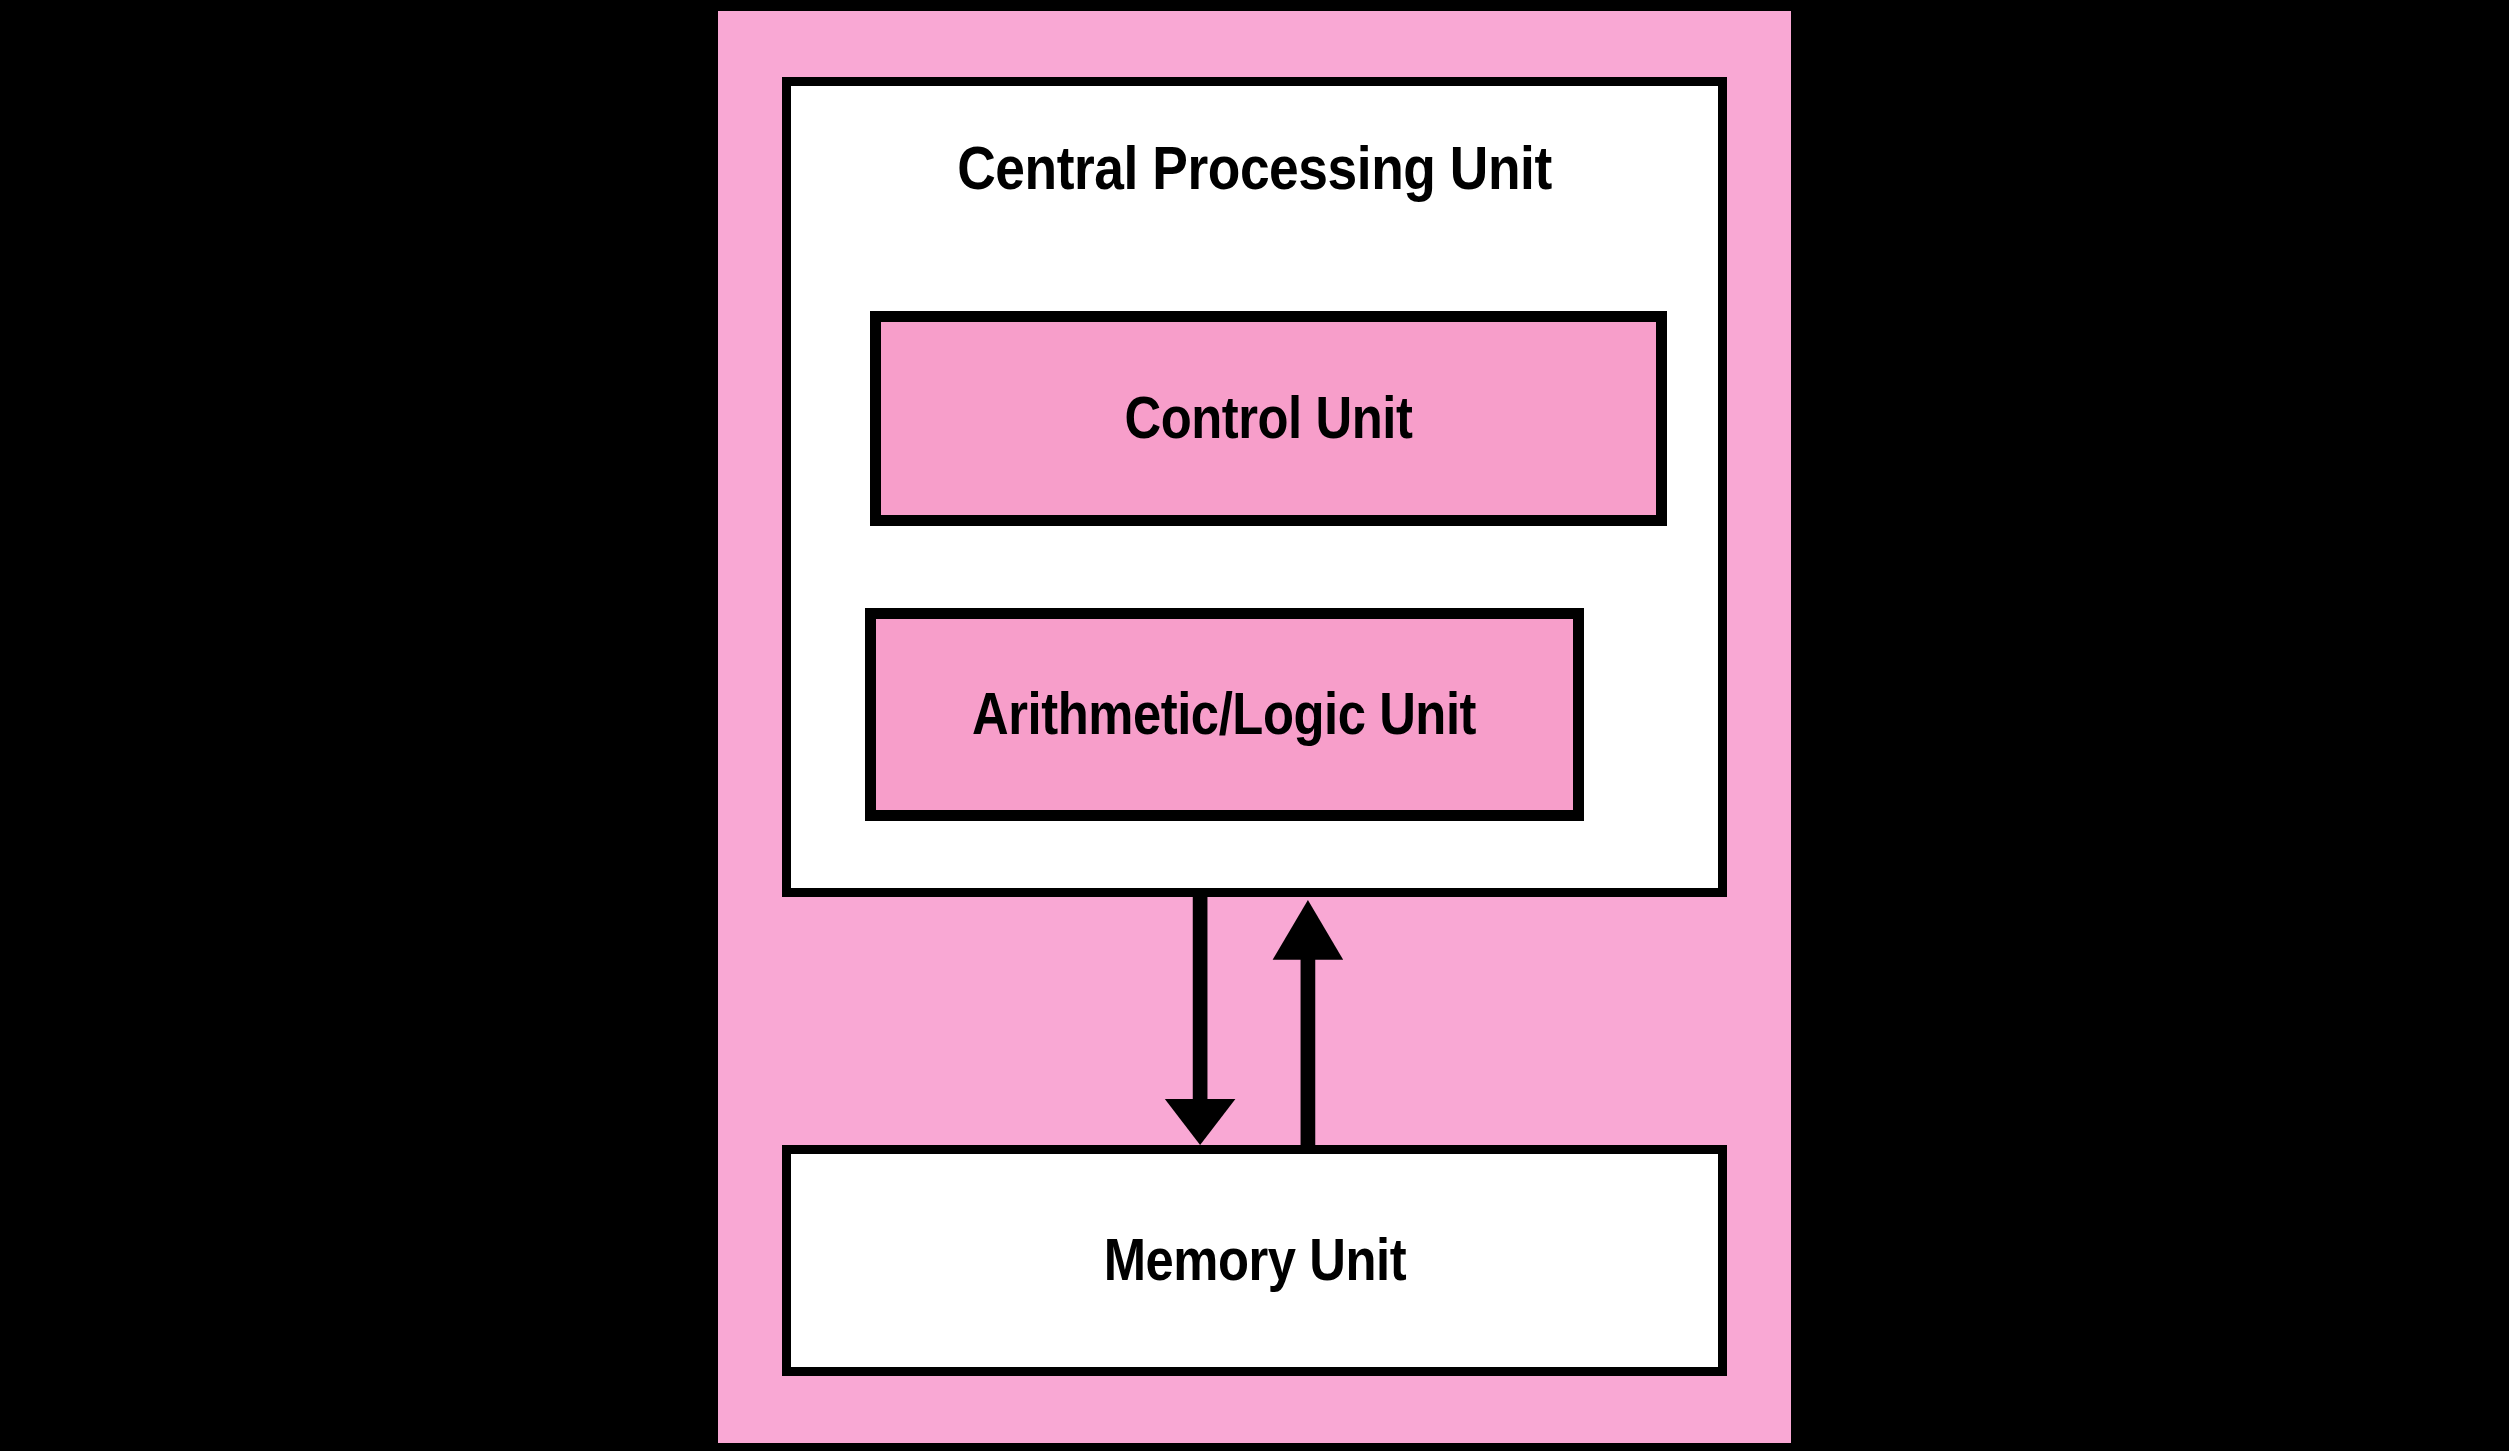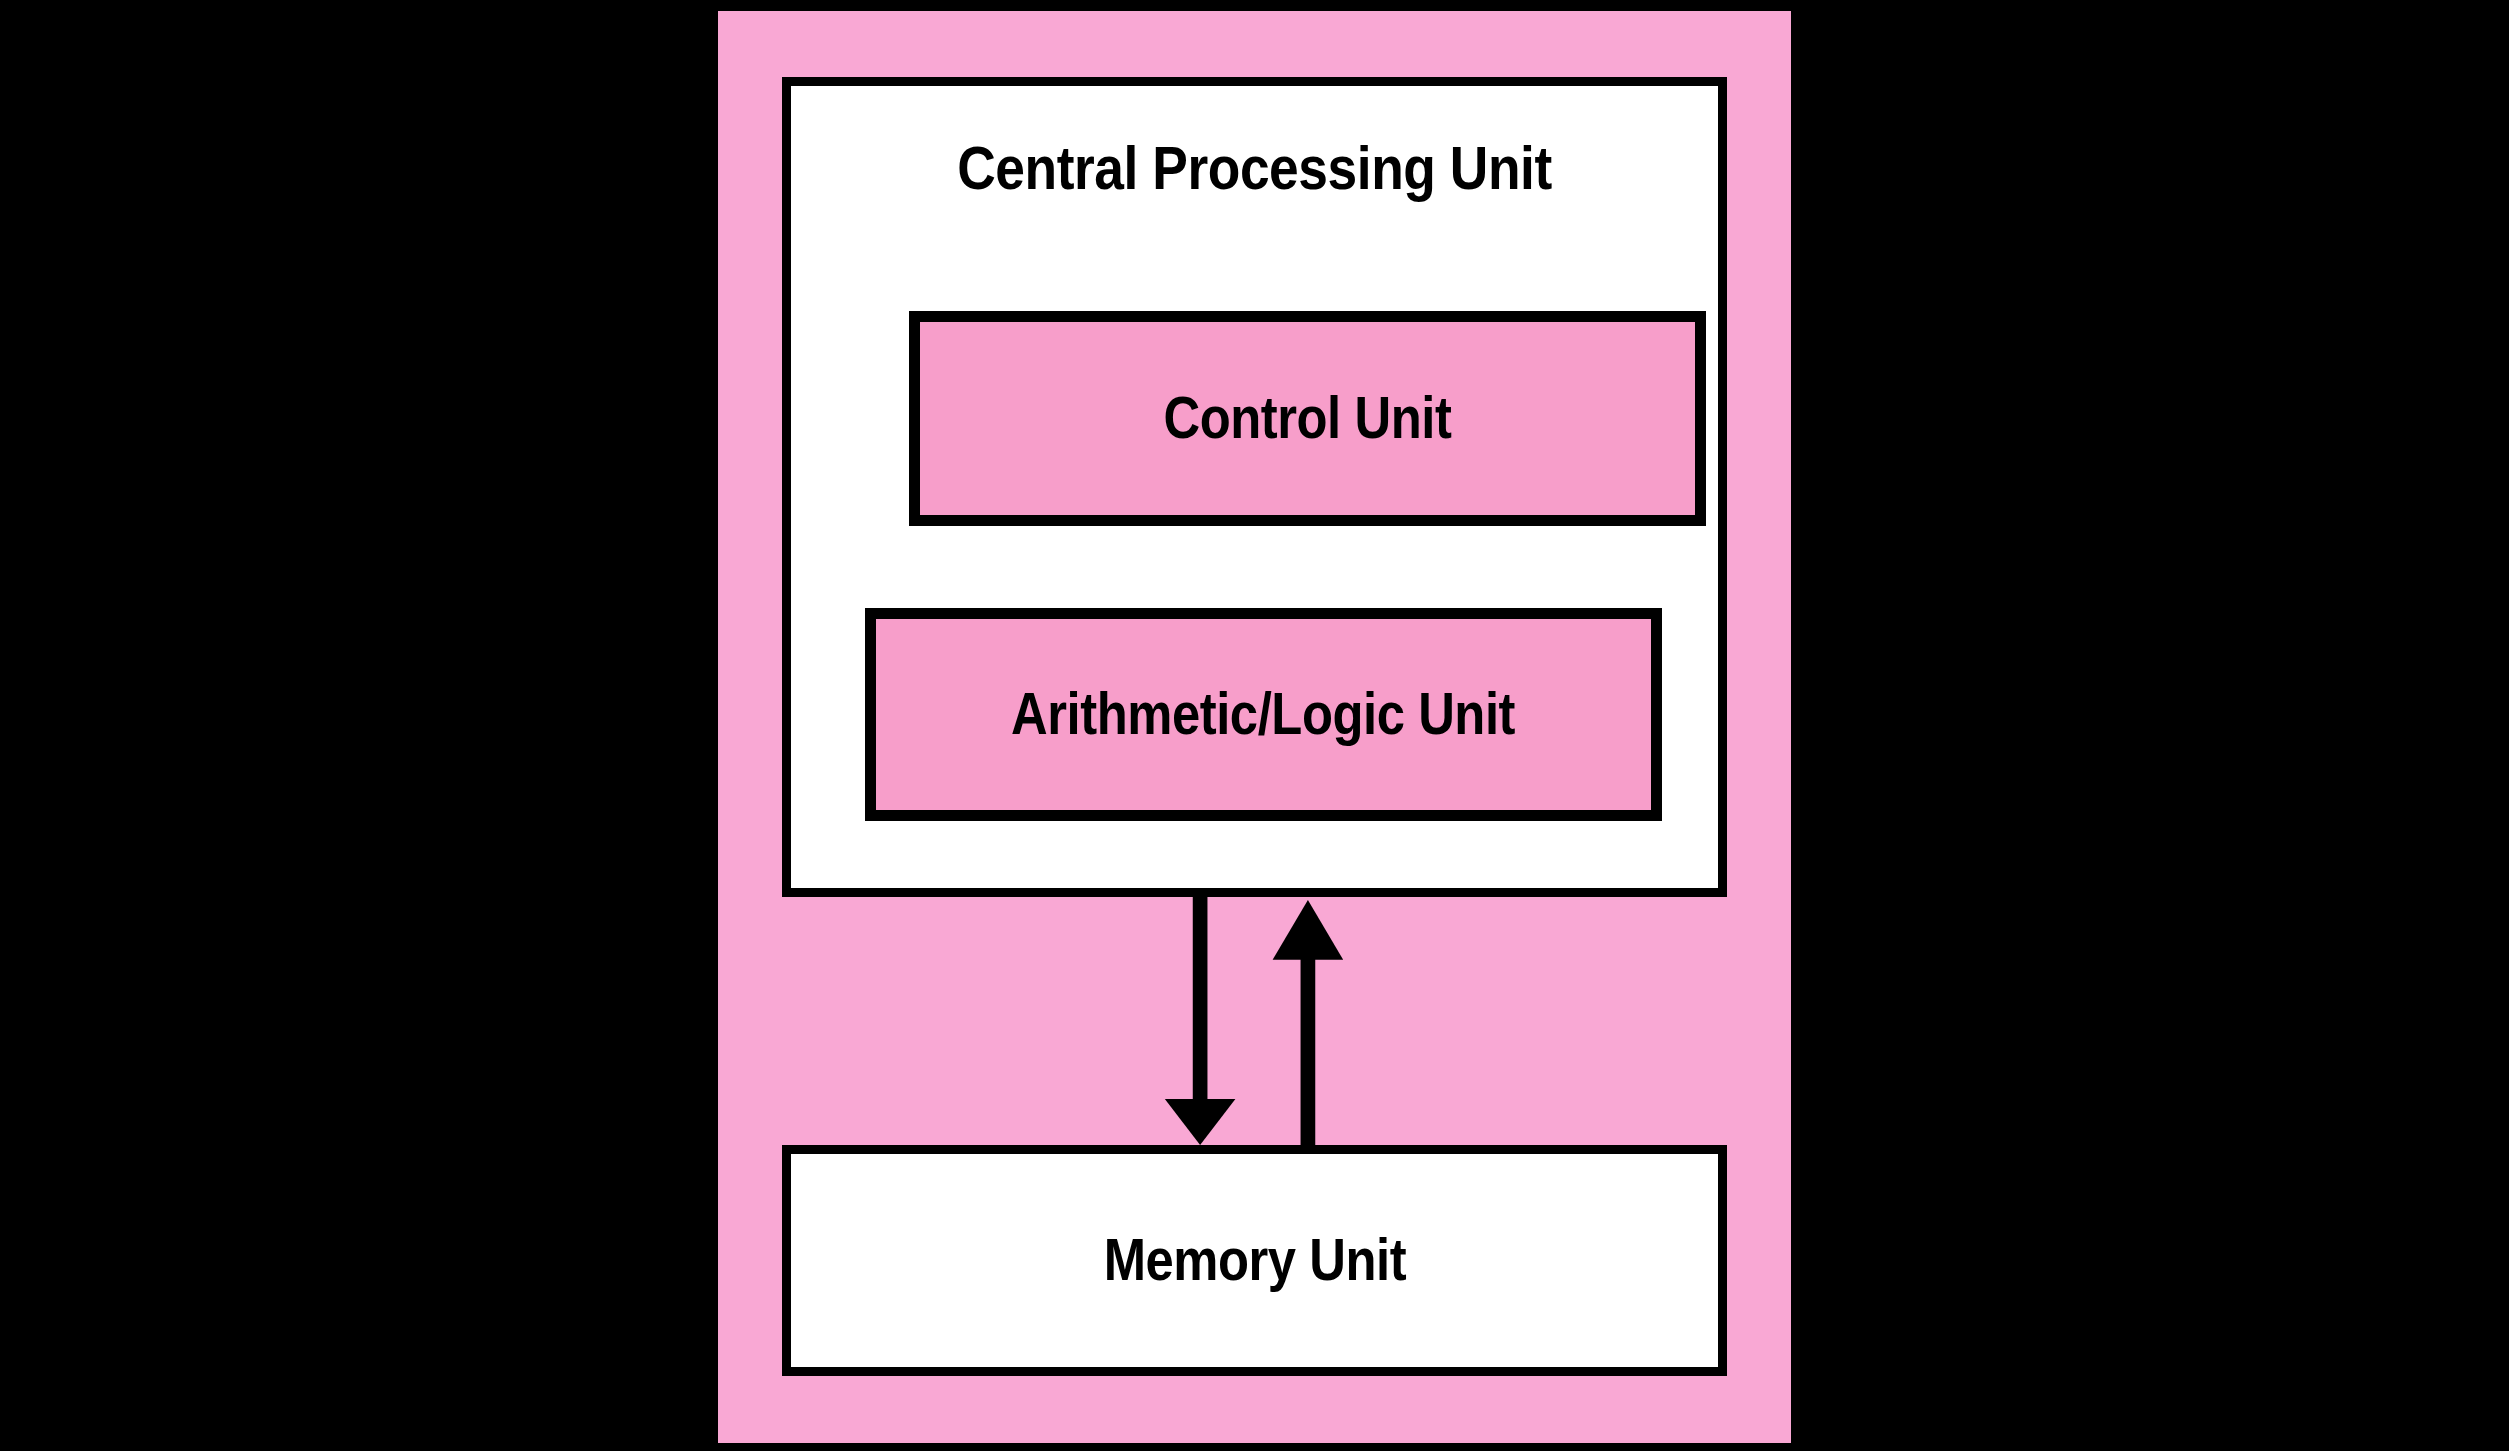--- a/index.html
+++ b/index.html
@@ -76,27 +76,26 @@
     display: flex;
     align-items: center;
     justify-content: center;
   }
 
   #control-unit-box {
     left: 79px;          
     top: 225px;          
     width: 797px;        
     height: 215px;       
-    margin-left: 39px;
   }
 
   #alu-box {
     left: 74px;          
     top: 522px;          
-    width: 797px;        
+    width: 719px;        
     height: 213px;       
   }
 
   .unit-label {
     color: #000000;
     font-size: 59px;
     font-weight: bold;
     font-stretch: condensed;
     letter-spacing: -0.5px;
     line-height: 1;

